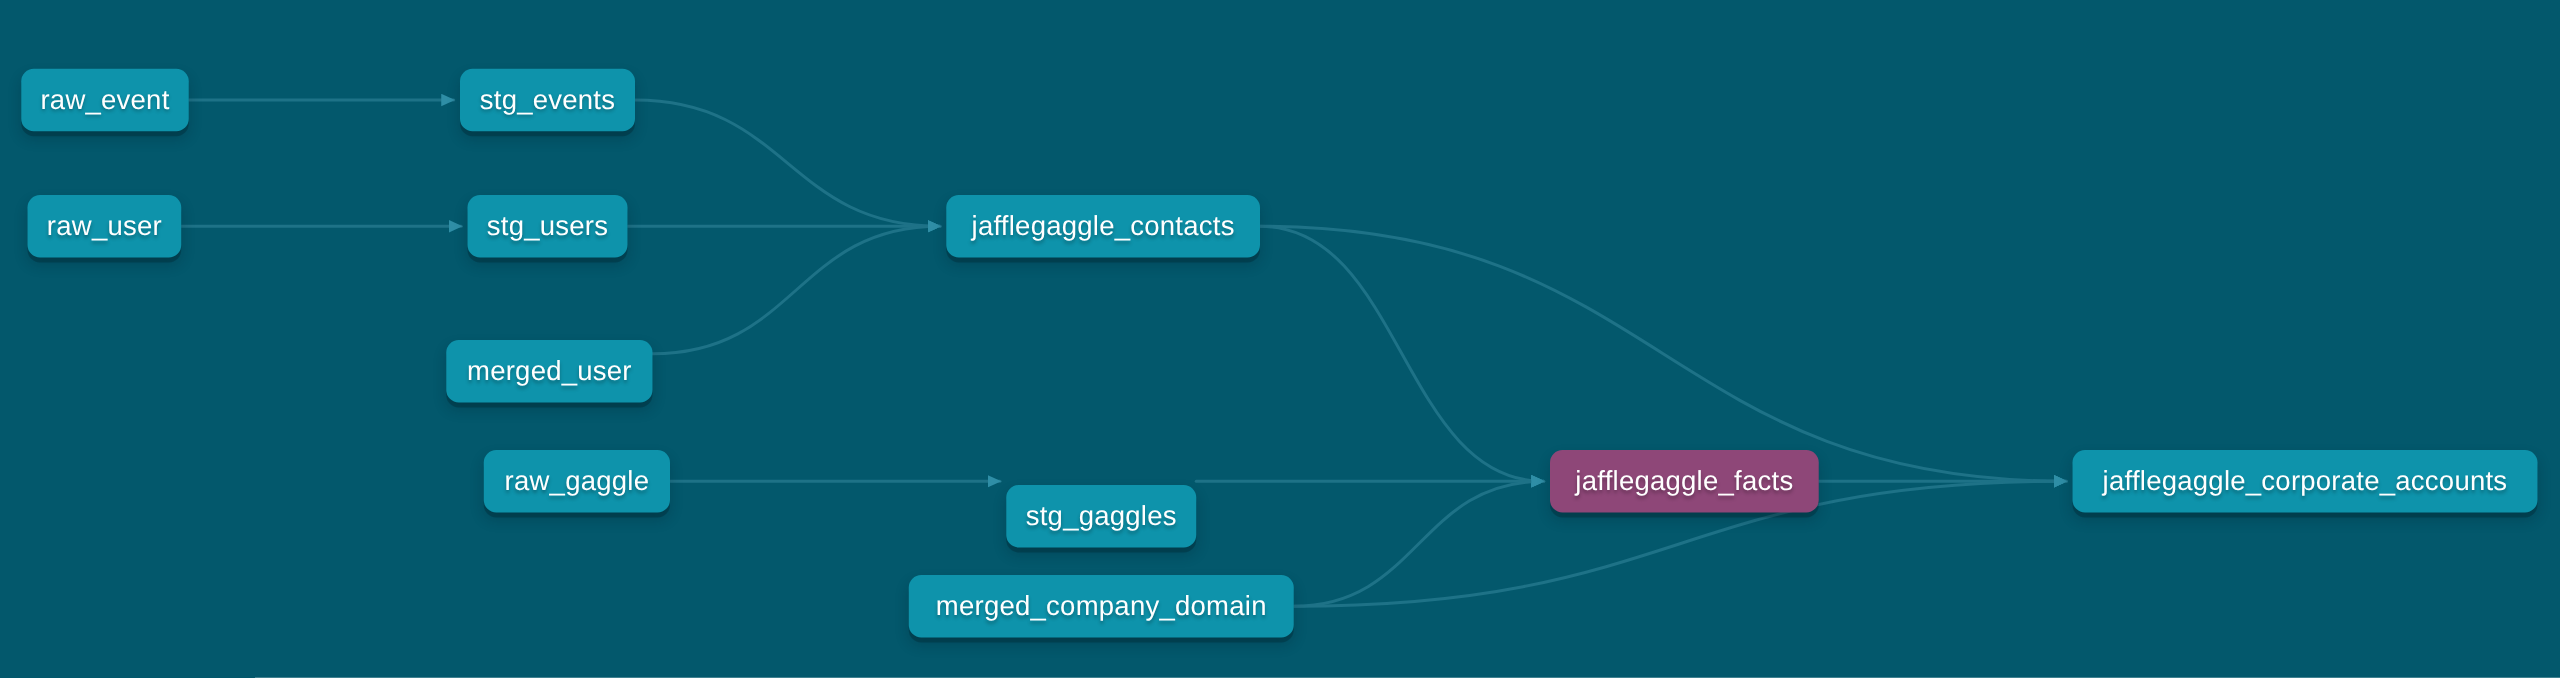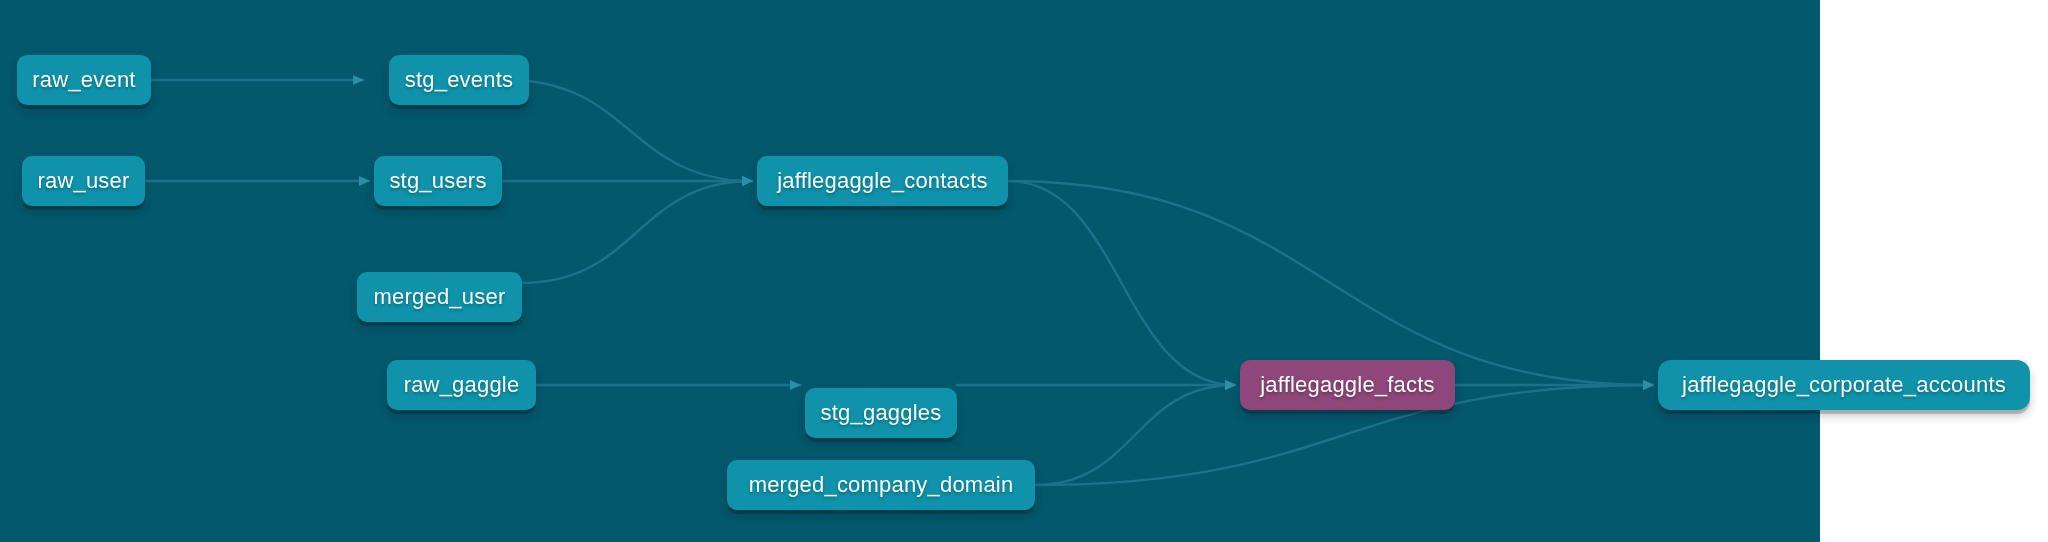--- a/index.html
+++ b/index.html
@@ -1,21 +1,21 @@
 <!DOCTYPE html>
 <html><head>
 <meta charset="utf-8">
 <style>
   html,body{margin:0;padding:0;}
   body{
     width:2048px;height:542px;overflow:hidden;
     font-family:"Liberation Sans",sans-serif;
   }
   .canvas{
-    position:absolute;left:0;top:0;width:1820px;height:542px;
+    position:absolute;left:0;top:0;width:2048px;height:542px;
     background:var(--bg,#03586C);
   }
   .edge-layer{position:absolute;left:0;top:0;}
   path.edge{
     fill:none;
     stroke:var(--edge,#1E7287);
     stroke-width:2.4;
     stroke-linecap:round;
   }
   .node{
@@ -55,21 +55,21 @@
         <path d="M1035,485 C1135,485 1135,385 1235,385" class="edge" marker-end="url(#arrow)"></path>
         <path d="M1008,181 C1330.5,181 1330.5,385 1653,385" class="edge" marker-end="url(#arrow)"></path>
         <path d="M1455,385 L1653,385" class="edge" marker-end="url(#arrow)"></path>
         <path d="M1035,485 C1344,485 1344,385 1653,385" class="edge" marker-end="url(#arrow)"></path>
       </g>
   </svg>
   <div id="nodes">
       <div class="node" style="left: 17px; top: 55px; width: 134px; height: 50px;">
         <span>raw_event</span>
       </div>
-      <div class="node" style="left: 389px; top: 55px; width: 140px; height: 50px;">
+      <div class="node" style="left: 368px; top: 55px; width: 140px; height: 50px;">
         <span>stg_events</span>
       </div>
       <div class="node" style="left: 22px; top: 156px; width: 123px; height: 50px;">
         <span>raw_user</span>
       </div>
       <div class="node" style="left: 374px; top: 156px; width: 128px; height: 50px;">
         <span>stg_users</span>
       </div>
       <div class="node" style="left: 757px; top: 156px; width: 251px; height: 50px;">
         <span>jafflegaggle_contacts</span>
@@ -79,20 +79,20 @@
       </div>
       <div class="node" style="left: 365px; top: 360px; width: 149px; height: 50px; margin-left: 22px;">
         <span>raw_gaggle</span>
       </div>
       <div class="node" style="left: 805px; top: 360px; width: 152px; height: 50px; margin-top: 28px;">
         <span>stg_gaggles</span>
       </div>
       <div class="node selected" style="left: 1240px; top: 360px; width: 215px; height: 50px;">
         <span>jafflegaggle_facts</span>
       </div>
-      <div class="node" style="left: 1658px; top: 360px; width: 372px; height: 50px; border-radius: 13px;">
+      <div class="node" style="left: 1658px; top: 360px; width: 372px; height: 50px;">
         <span>jafflegaggle_corporate_accounts</span>
       </div>
       <div class="node" style="left: 727px; top: 460px; width: 308px; height: 50px;">
         <span>merged_company_domain</span>
       </div>
     </div>
 </div>
 
 </body></html>

